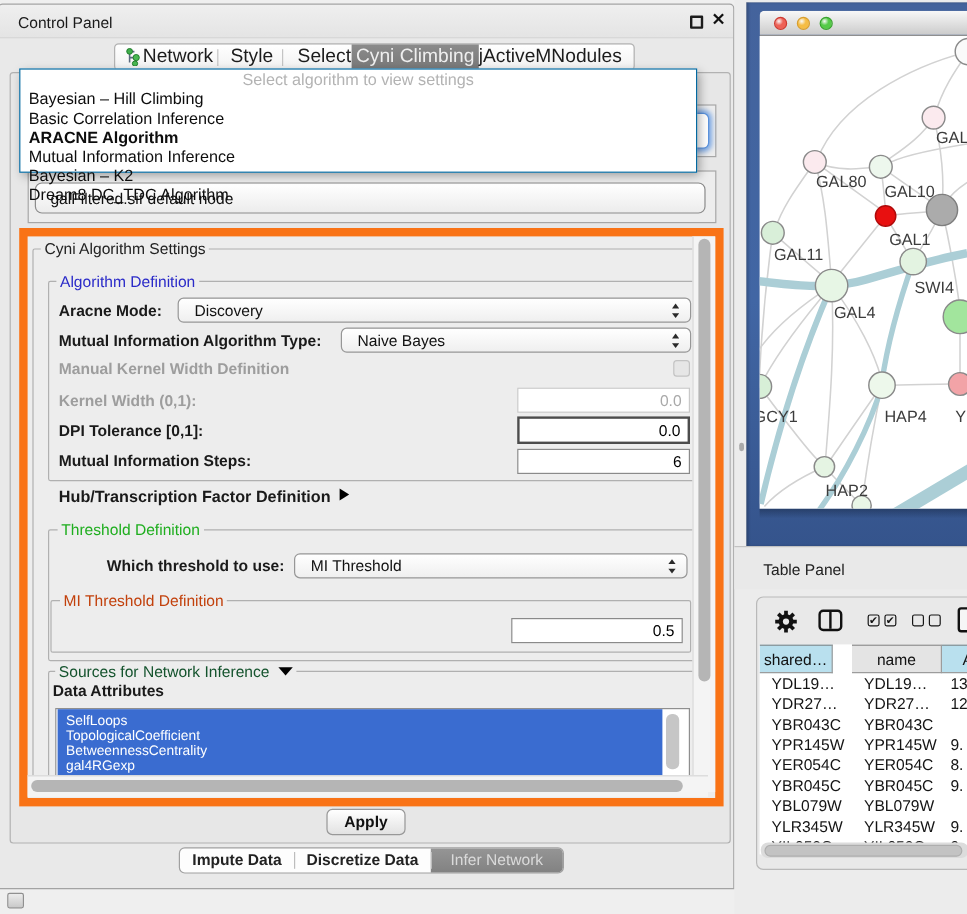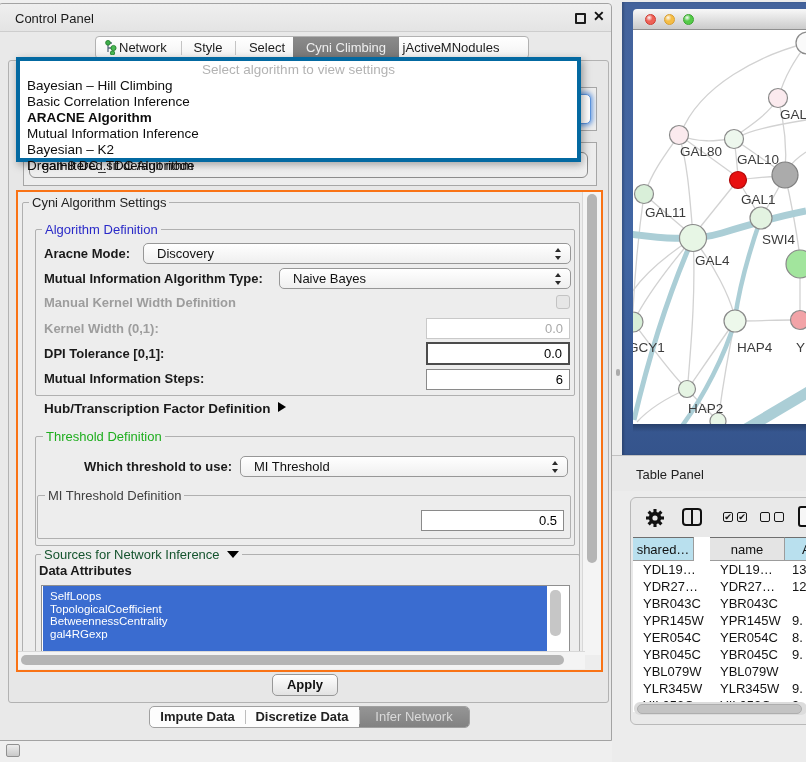--- a/index.html
+++ b/index.html
@@ -13,39 +13,39 @@
   #cp-titlebar{left:0;top:0;width:100%;height:28px;background:linear-gradient(#efefef,#e4e4e4);
     border-bottom:1px solid #cdcdcd;border-radius:4px 4px 0 0;}
   #cp-title{left:16px;top:7px;font-size:13px;color:#1a1a1a;}
   #cp-float{left:576px;top:9px;width:11px;height:11px;border:2px solid #1c1c1c;border-radius:1px;}
   #cp-close{left:594px;top:4px;font-size:14px;font-weight:bold;color:#111;}
 
   
   #tabbar{left:96px;top:32px;width:434px;height:23px;background:linear-gradient(#ffffff,#f2f2f2);
     border:1px solid #b2b2b2;border-radius:4px;}
   .tab-sep{position:absolute;top:4px;width:1px;height:14px;background:#c4c4c4;}
-  .tab-label{position:absolute;top:0;height:21px;line-height:21px;font-size:13px;color:#1c1c1c;text-align:center;}
+  .tab-label{position:absolute;top:0;height:21px;line-height:21px;font-size:16px;color:#1c1c1c;text-align:center;}
   #tab-selected-bg{position:absolute;left:197px;top:0;width:106px;height:21px;background:linear-gradient(#8b8b8b,#787878);}
   #net-icon{position:absolute;left:8px;top:3px;width:14px;height:15px;}
 
   
   #cp-panel{left:9px;top:56px;width:601px;height:643px;background:#e7e7e7;
     border:1px solid #b2b2b2;border-radius:3px;}
 
   
   .sub-panel{background:#ededed;border:1px solid #a6a6a6;}
   #panelA{left:14px;top:26px;width:574px;height:44px;}
   #panelB{left:14px;top:81px;width:574px;height:44px;}
   #comboA{left:5px;top:6px;width:562px;height:30px;background:#fff;border:1.5px solid #5b93dd;border-radius:5px;
     box-shadow:0 0 4px 2px rgba(95,150,225,.8);}
   #comboB{left:5px;top:9px;width:559px;height:26px;background:linear-gradient(#ffffff,#ececec);
     border:1px solid #8c8c8c;border-radius:6px;font-size:13px;color:#111;line-height:25px;padding-left:12px;}
 
   
-  #scrollpane{left:7px;top:129px;width:587px;height:482px;background:#ededed;border:2px solid #f97316;}
+  #scrollpane{left:7px;top:129px;width:587px;height:482px;background:#ededed;border:7px solid #f97316;}
   #sp-content{left:0;top:0;width:566px;height:462px;overflow:hidden;}
   #sp-vsb{right:0;top:0;width:19px;height:463px;background:#f4f4f4;border-left:1px solid #d8d8d8;}
   #sp-vsb-thumb{left:4px;top:2px;width:10px;height:369px;background:#b5b5b5;border-radius:5px;}
   #sp-hsb{left:0;bottom:1px;width:567px;height:18px;background:#f4f4f4;border-top:1px solid #d8d8d8;}
   #sp-hsb-thumb{left:3px;top:3px;width:543px;height:10px;background:#b5b5b5;border-radius:5px;}
 
   
   .groupbox{position:absolute;border:1px solid #b0b0b0;border-radius:2px;}
   .group-title{position:absolute;top:-8px;background:#ededed;padding:0 3px;font-size:13px;line-height:15px;white-space:nowrap;}
   .lbl{position:absolute;font-size:13px;font-weight:bold;color:#1a1a1a;white-space:nowrap;}
@@ -70,21 +70,21 @@
     border:1px solid #989898;border-radius:5px;font-size:13px;font-weight:bold;color:#111;text-align:center;line-height:20px;}
   #bottom-tabs{left:140px;top:645px;width:321px;height:22px;background:#fdfdfd;border:1px solid #a0a0a0;border-radius:5px;}
   .bseg{position:absolute;top:0;height:20px;line-height:20px;font-size:13px;font-weight:bold;color:#222;text-align:center;}
   .bseg.sel{background:linear-gradient(#959595,#828282);color:#dadada;border-radius:0 4px 4px 0;font-weight:normal;}
   .bseg-sep{position:absolute;top:3px;width:1px;height:14px;background:#bdbdbd;}
 
   #mini-icon{left:6px;top:744px;width:14px;height:13px;border:1px solid #909090;border-radius:2px;
     background:linear-gradient(#ececec,#c9c9c9);}
 
   
-  #popup{left:16px;top:57px;width:565px;height:105px;background:#fff;border:4px solid #0369a1;
+  #popup{left:16px;top:57px;width:565px;height:87px;background:#fff;border:1px solid #0369a1;
     box-shadow:2px 3px 8px rgba(0,0,0,.35);z-index:50;}
   #popup-prompt{position:absolute;left:0;top:1px;width:100%;text-align:center;font-size:13.5px;color:#b3b3b3;}
   .popup-item{position:absolute;left:7px;font-size:13.5px;color:#0d0d0d;white-space:nowrap;}
 
   
   #right-col{left:612px;top:0;width:194px;height:762px;background:#ececec;}
   #splitter-dot{left:4px;top:369px;width:4px;height:7px;border-radius:2px;background:#9a9a9a;opacity:.8;}
 
   #net-frame{position:absolute;left:10px;top:2px;width:184px;height:453px;
     background:linear-gradient(#44639c,#4166a4 55%,#35548c);box-shadow:inset 2px 0 2px rgba(0,0,0,.18);}
@@ -182,21 +182,21 @@
             <div style="position: absolute; left: 260px; top: 210px; width: 0px; height: 0px; border-top: 5.5px solid transparent; border-bottom: 5.5px solid transparent; border-left: 8.5px solid rgb(0, 0, 0);"></div>
             <div class="groupbox" style="left: 17px; top: 244px; width: 540px; height: 110px;">
               <div class="group-title" style="left: 7px; color: rgb(31, 174, 31);">Threshold Definition</div>
             </div>
             <div class="lbl" style="left: 66px; top: 267px;">Which threshold to use:</div>
             <div class="combo" style="left: 222px; top: 264px; width: 328px; height: 21px;">
               <div class="cv">MI Threshold</div>
               <div class="stepper"></div>
             </div>
             <div class="groupbox" style="left: 19px; top: 303px; width: 534px; height: 44px;">
-              <div class="group-title" style="left: 7px; color: #404040;">MI Threshold Definition</div>
+              <div class="group-title" style="left: 7px; color: #c2410c;">MI Threshold Definition</div>
             </div>
             <div class="tfield" style="left: 403px; top: 318px; width: 143px; height: 21px; border: 1px solid rgb(138, 138, 138);">0.5</div>
             <div class="groupbox" style="left: 17px; top: 362px; width: 545px; height: 160px;">
               <div class="group-title" style="left: 5px; top: -8px; color: #14532d;">Sources for Network Inference <span style="display: inline-block; width: 0px; height: 0px; vertical-align: 1px; border-left: 6px solid transparent; border-right: 6px solid transparent; border-top: 7px solid rgb(0, 0, 0); margin-left: 4px;"></span></div>
             </div>
             <div class="lbl" style="left: 21px; top: 371px;">Data Attributes</div>
             <div id="attr-list" class="abs">
               <div id="attr-sel" style="background: rgb(58, 108, 208);"></div>
               <div class="attr-item" style="top: 4px;">SelfLoops</div>
               <div class="attr-item" style="top: 16.5px;">TopologicalCoefficient</div>

